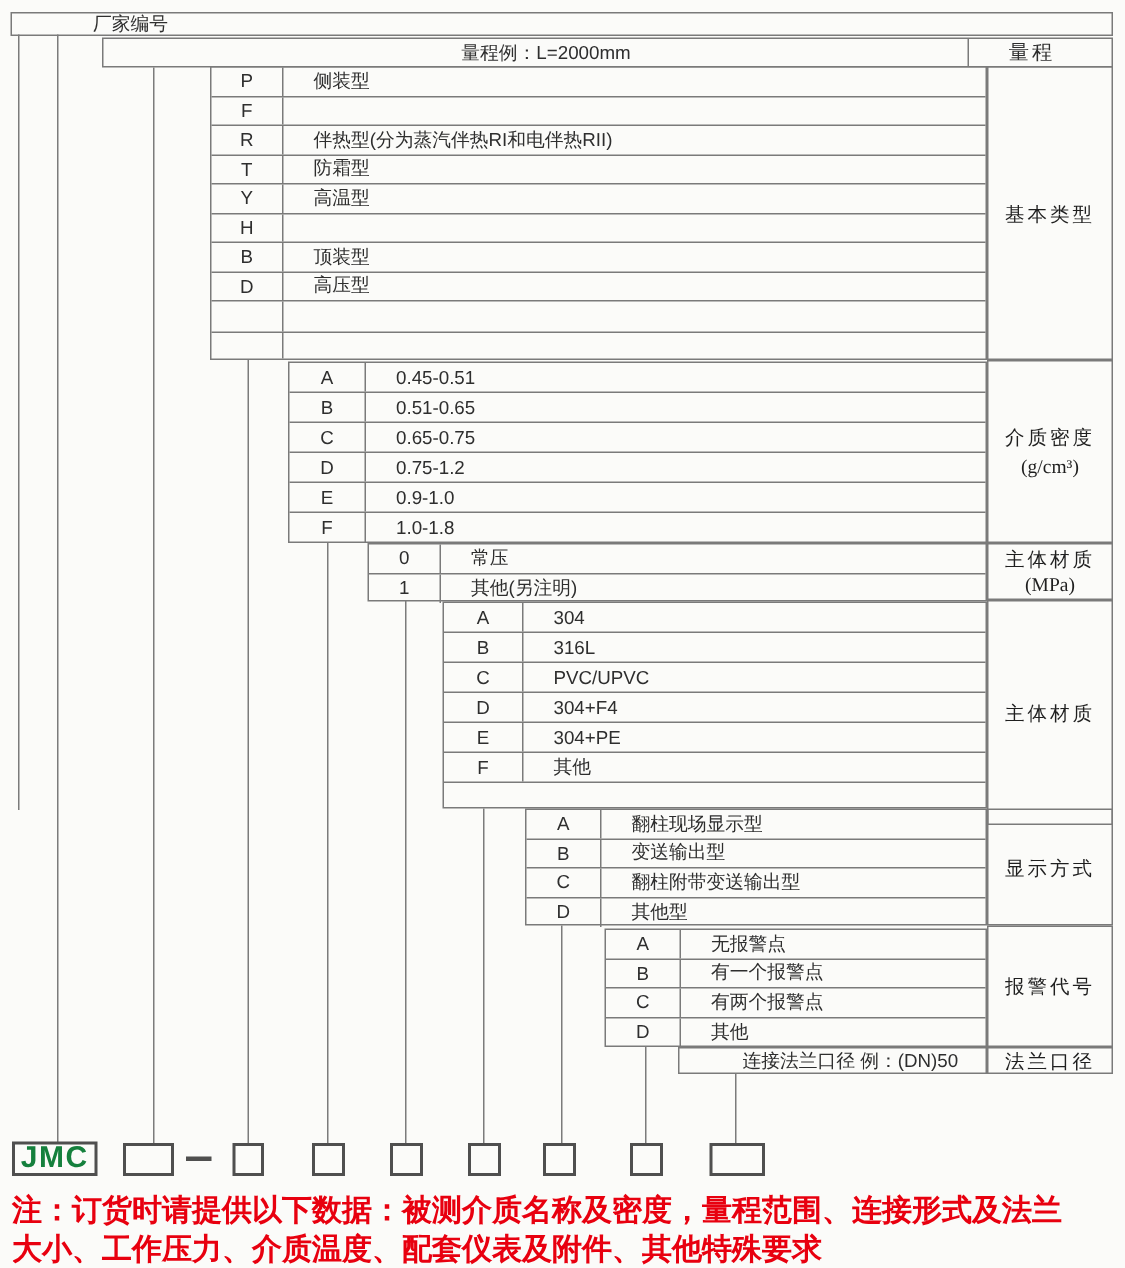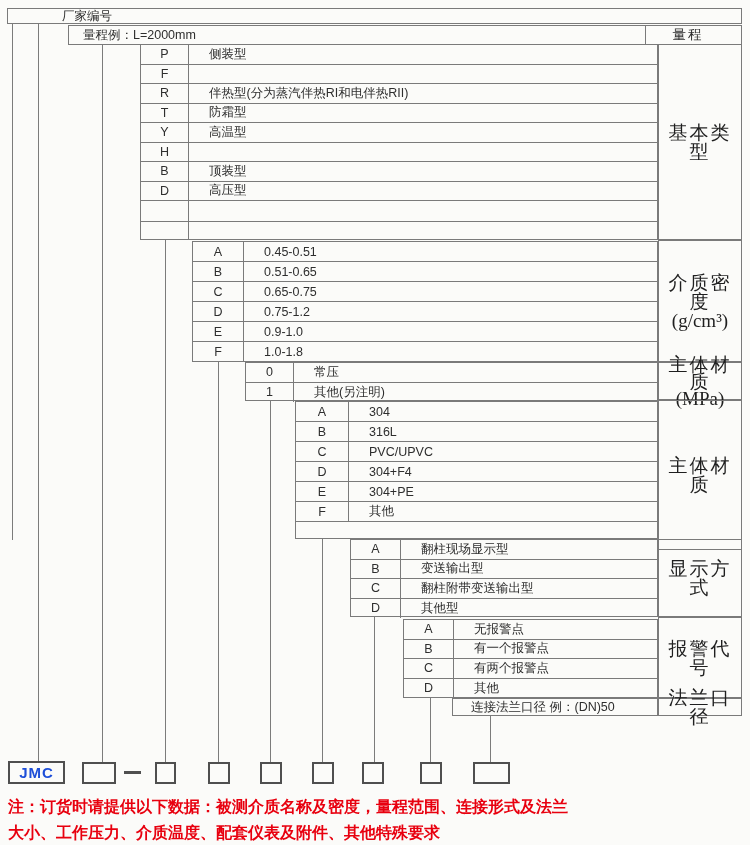--- a/index.html
+++ b/index.html
@@ -14,40 +14,40 @@
   .hdr{border:1px solid #7a7a7a;display:flex;align-items:center;font-size:12.5px;background:transparent;}
   
   .tbl{border:1px solid #7a7a7a;display:flex;flex-direction:column;}
   .row{display:flex;border-bottom:1px solid #7a7a7a;box-sizing:border-box;flex:0 0 auto;}
   .row:last-child{border-bottom:none;}
   .key{border-right:1px solid #7a7a7a;display:flex;align-items:center;justify-content:center;
        font-size:12.5px;box-sizing:border-box;flex:0 0 auto;}
   .val{display:flex;align-items:center;padding-left:20px;font-size:12.5px;flex:1 1 auto;white-space:nowrap;overflow:hidden;}
   
   .lbl{border:1px solid #7a7a7a;display:flex;flex-direction:column;align-items:center;justify-content:center;
-       font-family:"Liberation Serif","DejaVu Serif",serif;font-size:19px;letter-spacing:2px;color:#1f1f1f;text-align:center;line-height:19px;}
+       font-family:"Liberation Serif","DejaVu Serif",serif;font-size:13px;letter-spacing:2px;color:#1f1f1f;text-align:center;line-height:19px;}
   .lbl .sub{letter-spacing:0;}
   
   .vline{width:0;border-left:1px solid #7b7b7b;}
   
   .mbox{border:2px solid #4f4f4f;background:transparent;display:flex;align-items:center;justify-content:center;}
-  .mbox.prefix{font-weight:bold;font-size:15px;color:#1d4ed8;letter-spacing:1px;}
+  .mbox.prefix{font-weight:bold;font-size:20px;color:#15803d;letter-spacing:1px;}
   .dash{background:#4f4f4f;}
   
-  .note{color:#e8000f;font-weight:bold;font-size:16px;line-height:26px;white-space:nowrap;}
+  .note{color:#e8000f;font-weight:bold;font-size:20px;line-height:26px;white-space:nowrap;}
 </style>
 </head>
 <body>
 
 <div class="abs hdr" style="left:7px;top:8px;width:735px;height:16px;">
   <span style="padding-left:54px;">厂家编号</span>
 </div>
 
 <div class="abs hdr" style="left:68px;top:25px;width:674px;height:20px;padding:0;">
-  <span style="padding-left:14px;width:576px;box-sizing:border-box;">量程例：L=2000mm</span>
+  <span style="padding-left:14px;width:576px;box-sizing:border-box;text-align:center;">量程例：L=2000mm</span>
   <span style="border-left:1px solid #7a7a7a;width:84px;height:100%;display:flex;align-items:center;justify-content:center;font-family:'Liberation Serif','DejaVu Serif',serif;font-size:13.5px;letter-spacing:2px;">量程</span>
 </div>
 
 <div class="abs tbl" style="left:140px;top:44px;width:518px;height:196px;">
   <div class="row" style="height:19.5px;">
       <div class="key" style="width:48px;">P</div>
       <div class="val">侧装型</div>
     </div>
   <div class="row" style="height:19.5px;">
       <div class="key" style="width:48px;">F</div>
@@ -184,21 +184,21 @@
   <div class="row" style="height:19.5px;">
       <div class="key" style="width:50px;">C</div>
       <div class="val">有两个报警点</div>
     </div>
   <div class="row" style="height:19.5px;">
       <div class="key" style="width:50px;">D</div>
       <div class="val">其他</div>
     </div>
 </div>
 
-<div class="abs tbl" style="left:452px;top:698px;width:206px;height:18px;">
+<div class="abs tbl" style="left:452px;top:698px;width:206px;height:18px;padding-left:24px;">
   <div class="row" style="height:16px;">
       <div class="val" style="padding-left:18px;">连接法兰口径 例：(DN)50</div>
     </div>
 </div>
 
 <div class="abs lbl" style="left:658px;top:44px;width:84px;height:196px;">
     <span>基本类型</span>
   </div>
 <div class="abs lbl" style="left:658px;top:240px;width:84px;height:122px;">
     <span>介质密度</span>

